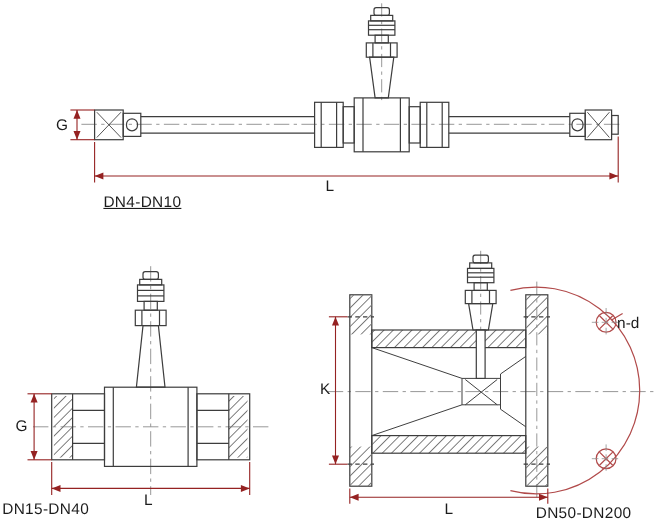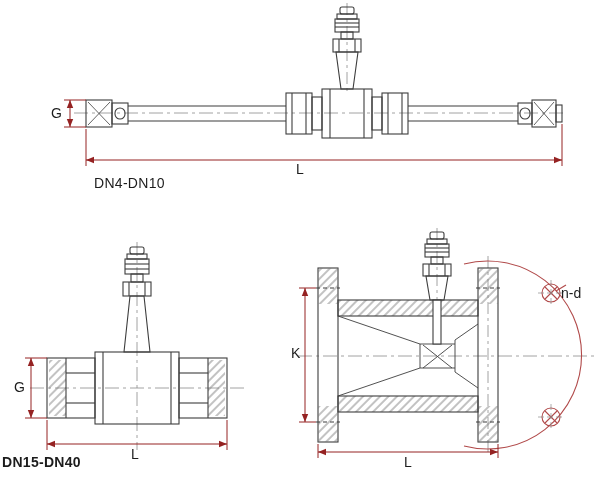--- a/index.html
+++ b/index.html
@@ -238,23 +238,24 @@
         <line x1="498" y1="444" x2="498" y2="458"></line>
         <line x1="318" y1="452" x2="498" y2="452"></line>
         <polygon points="318,452 326,448.8 326,455.2" fill="#952222" stroke="none"></polygon>
         <polygon points="498,452 490,448.8 490,455.2" fill="#952222" stroke="none"></polygon>
       </g>
     </g>
   </svg>
 
   <span class="lbl" style="left:51px; top:106px;">G</span>
   <span class="lbl" style="left:296px; top:162px;">L</span>
-  <span class="lbl range" style="left:94px; top:176px;">DN4-DN10</span>
+  <span class="lbl range" style="left:94px; top:176px;text-decoration:underline;">DN4-DN10</span>
 
   <span class="lbl" style="left:14px; top:380px;">G</span>
   <span class="lbl" style="left:131px; top:447px;">L</span>
-  <span class="lbl range" style="left:2px; top:455px;font-weight:bold;">DN15-DN40</span>
+  <span class="lbl range" style="left:2px; top:455px;">DN15-DN40</span>
 
   <span class="lbl" style="left:291px; top:346px;">K</span>
   <span class="lbl" style="left:404px; top:455px;">L</span>
   <span class="lbl" style="left:561px; top:286px;">n-d</span>
+  <span class="lbl range" style="left:487px; top:459px;">DN50-DN200</span>
 
 </div>
 
 </body></html>

